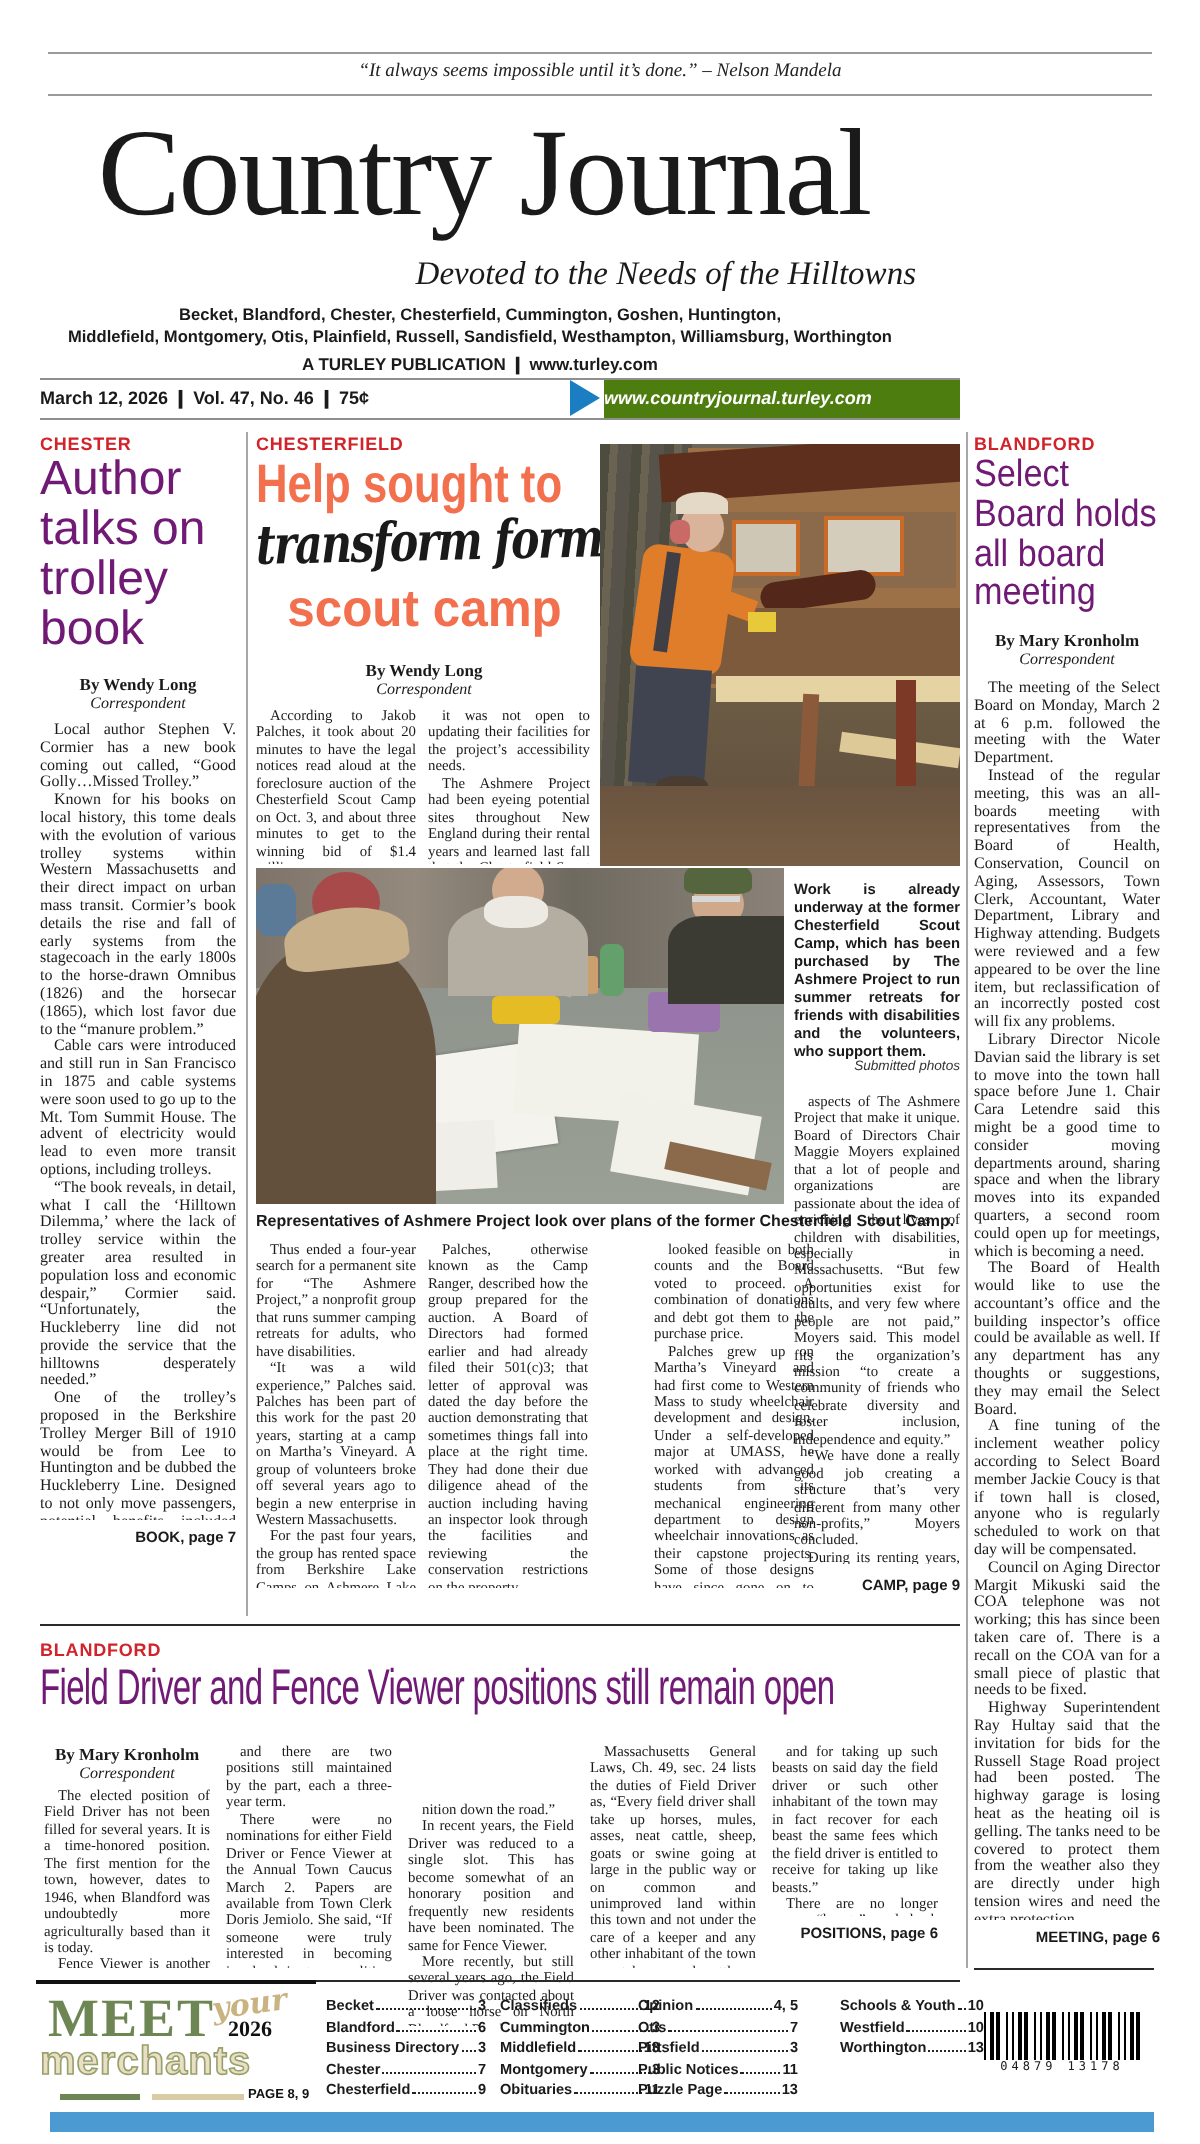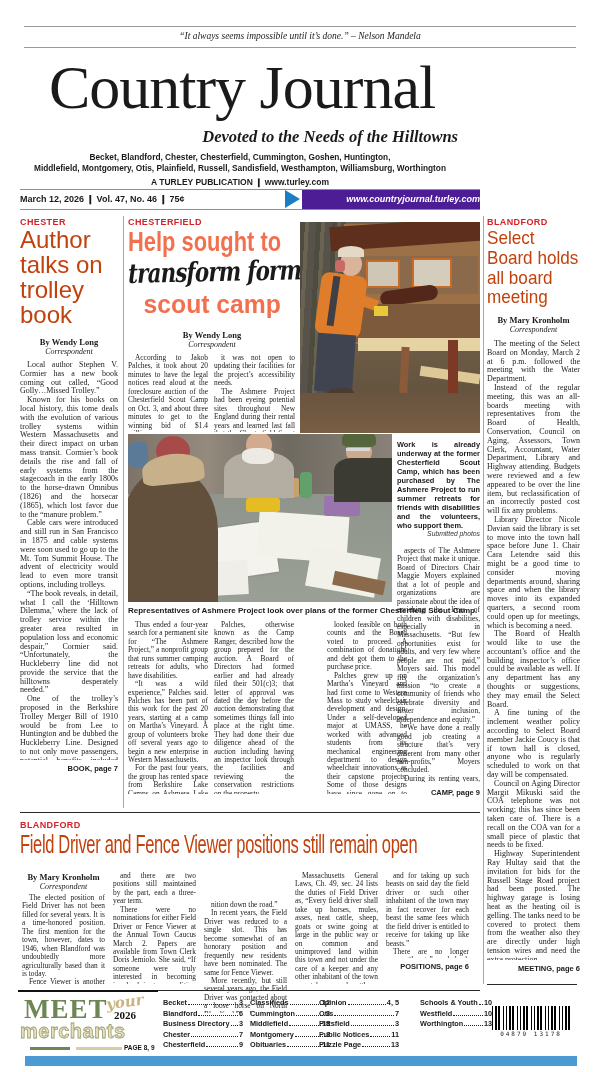--- a/index.html
+++ b/index.html
@@ -5,33 +5,33 @@
   * { margin:0; padding:0; box-sizing:border-box; }
   html,body { background:#fff; }
   .page { position:relative; width:600px; height:1072px; background:#fff; overflow:hidden;
           color:#1a1a1a; font-family:"Liberation Serif", serif; }
   .abs { position:absolute; }
   .rule-h { height:1px; background:#9a9a9a; }
   .rule-dark { height:1px; background:#2a2a2a; }
   .vrule { width:1px; background:#a8a8a8; }
   .quote { font-style:italic; font-size:9.5px; text-align:center; color:#222; }
   .mast-title { font-size:62px; letter-spacing:-1px; text-align:center; white-space:nowrap; }
-  .tagline { font-style:italic; font-size:16.5px; text-align:right;font-weight:bold; }
+  .tagline { font-style:italic; font-size:16.5px; text-align:right; }
   .towns { font-family:"Liberation Sans",sans-serif; font-weight:bold; font-size:8.3px; text-align:center; }
   .publine { font-family:"Liberation Sans",sans-serif; font-weight:bold; font-size:8.5px; text-align:center; }
   .datebar { border-top:1px solid #8f8f8f; border-bottom:1px solid #8f8f8f; }
   .dateline { font-family:"Liberation Sans",sans-serif; font-weight:bold; font-size:9px; padding-top:4px; }
   .ribbon { display:flex; align-items:stretch; }
   .ribbon-tri { width:0; height:0; border-top:9.5px solid transparent; border-bottom:9.5px solid transparent;
                 border-left:15px solid #1b7ec2; margin-right:2px; }
-  .ribbon-box { flex:1; background:#4c1d95; color:#fff; font-family:"Liberation Sans",sans-serif;
-                font-weight:bold; font-style:italic; font-size:9px; text-align:right; line-height:19px; }
+  .ribbon-box { flex:1; background:#4d7c0f; color:#fff; font-family:"Liberation Sans",sans-serif;
+                font-weight:bold; font-style:italic; font-size:9px; text-align:left; line-height:19px; }
   .kicker { font-family:"Liberation Sans",sans-serif; font-weight:bold; font-size:9px;
             letter-spacing:.4px; color:#d2232a; }
-  .hl { font-family:"Liberation Sans",sans-serif; color:#c2410c; }
+  .hl { font-family:"Liberation Sans",sans-serif; color:#701a75; }
   .hl-line { display:block; line-height:1.04; }
   .squish { display:inline-block; transform-origin:0 50%; white-space:nowrap; }
   .byl-name { font-weight:bold; font-size:8.5px; text-align:center; }
   .byl-role { font-style:italic; font-size:8px; text-align:center; }
   .body-text { font-size:8px; line-height:1.1; text-align:justify; overflow:hidden; }
   .body-text p { text-indent:7px; }
   .small-body { font-size:7.4px; line-height:1.14; }
   .jump { font-family:"Liberation Sans",sans-serif; font-weight:bold; font-size:7.5px; text-align:right; }
   .caption { font-family:"Liberation Sans",sans-serif; font-weight:bold; font-size:7.4px;
              line-height:1.22; text-align:justify; }

